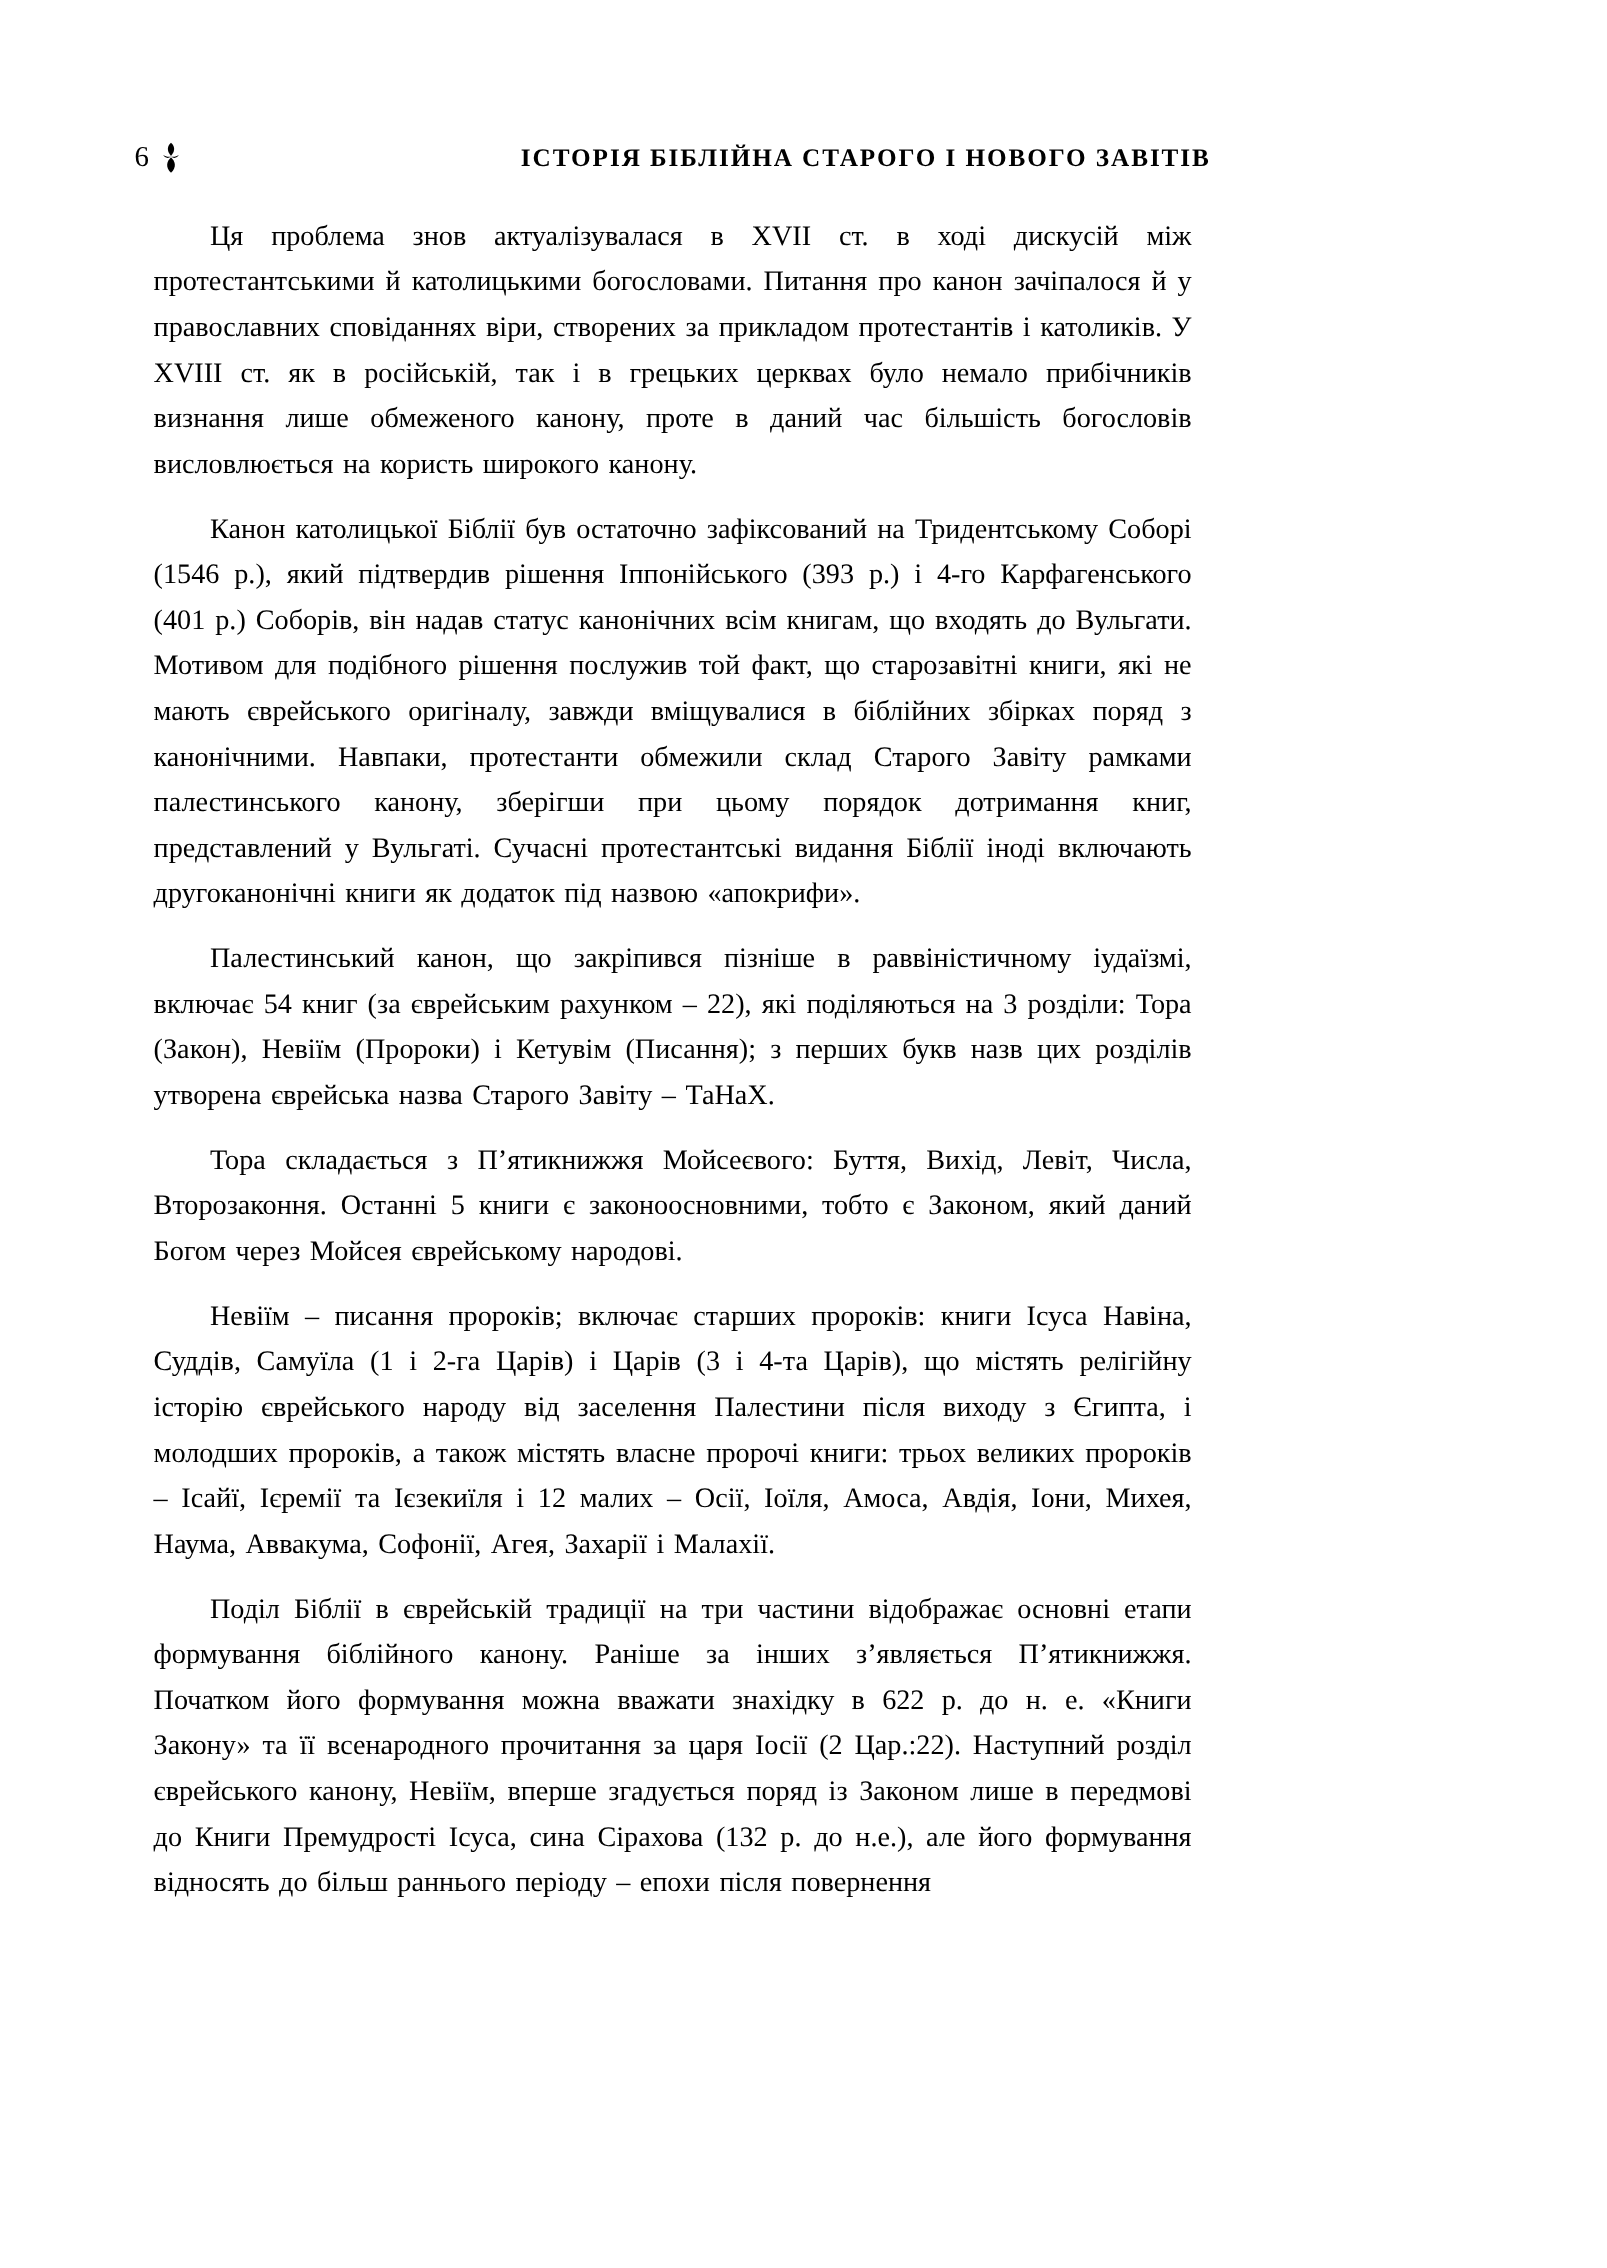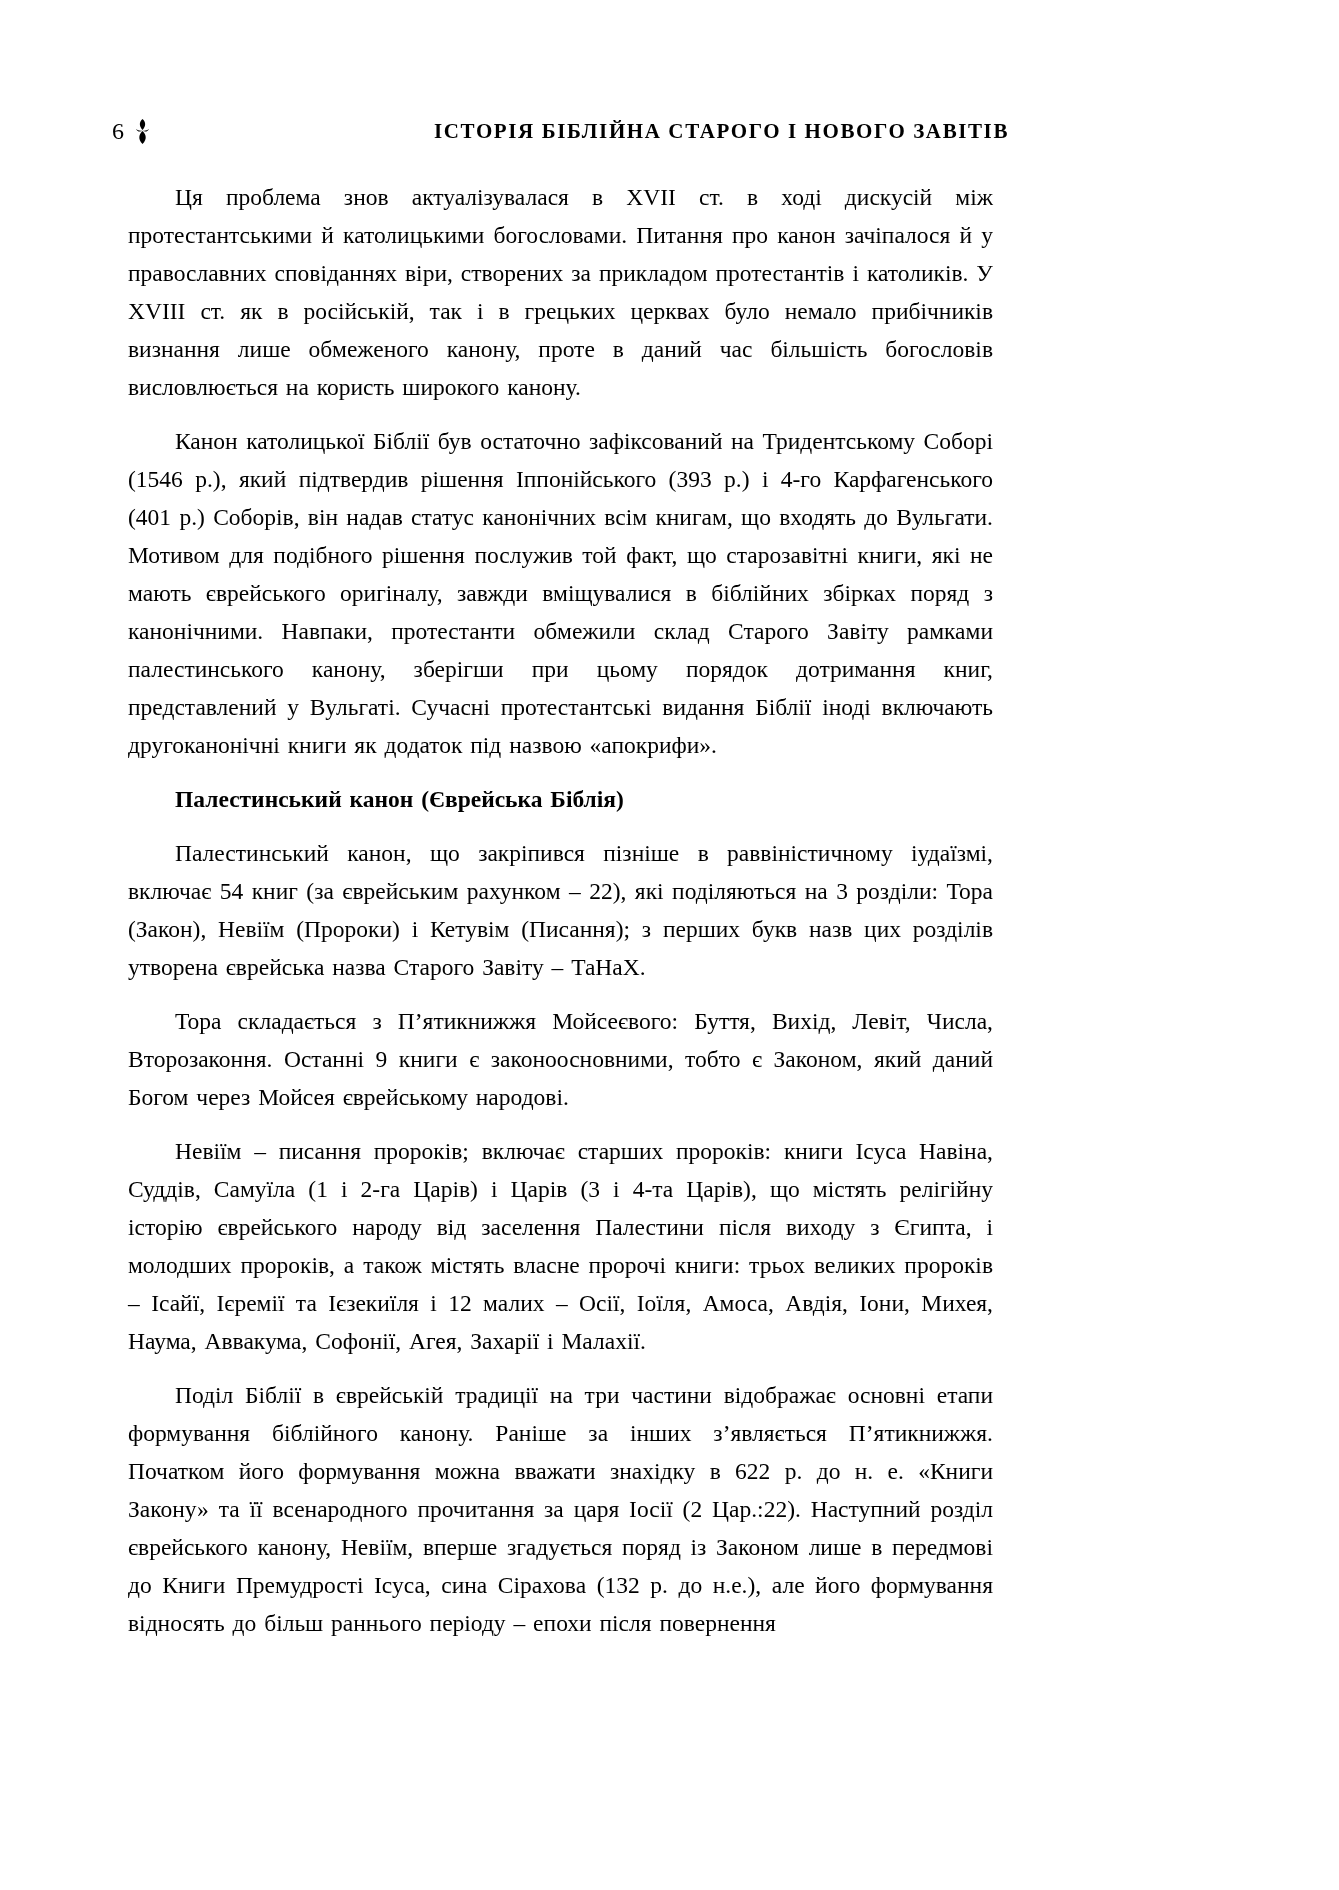--- a/index.html
+++ b/index.html
@@ -84,25 +84,24 @@
     </div>
     <div class="running-title">ІСТОРІЯ БІБЛІЙНА СТАРОГО І НОВОГО ЗАВІТІВ</div>
   </header>
 
   <main class="body-text">
 
     <p>Ця проблема знов актуалізувалася в XVII ст. в ході дискусій між протестантськими й католицькими богословами. Питання про канон зачіпалося й у православних сповіданнях віри, створених за прикладом протестантів і католиків. У XVIII ст. як в російській, так і в грецьких церквах було немало прибічників визнання лише обмеженого канону, проте в даний час більшість богословів висловлюється на користь широкого канону.</p>
 
     <p>Канон католицької Біблії був остаточно зафіксований на Тридентському Соборі (1546 р.), який підтвердив рішення Іппонійського (393 р.) і 4-го Карфагенського (401 р.) Соборів, він надав статус канонічних всім книгам, що входять до Вульгати. Мотивом для подібного рішення послужив той факт, що старозавітні книги, які не мають єврейського оригіналу, завжди вміщувалися в біблійних збірках поряд з канонічними. Навпаки, протестанти обмежили склад Старого Завіту рамками палестинського канону, зберігши при цьому порядок дотримання книг, представлений у Вульгаті. Сучасні протестантські видання Біблії іноді включають другоканонічні книги як додаток під назвою «апокрифи».</p>
 
-    <p class="section-heading">Палестинський канон (Єврейська Біблія)</p>
 
     <p>Палестинський канон, що закріпився пізніше в раввіністичному іудаїзмі, включає 54 книг (за єврейським рахунком – 22), які поділяються на 3 розділи: Тора (Закон), Невіїм (Пророки) і Кетувім (Писання); з перших букв назв цих розділів утворена єврейська назва Старого Завіту – ТаНаХ.</p>
 
-    <p>Тора складається з П’ятикнижжя Мойсеєвого: Буття, Вихід, Левіт, Числа, Второзаконня. Останні 9 книги є законоосновними, тобто є Законом, який даний Богом через Мойсея єврейському народові.</p>
+    <p>Тора складається з П’ятикнижжя Мойсеєвого: Буття, Вихід, Левіт, Числа, Второзаконня. Останні 5 книги є законоосновними, тобто є Законом, який даний Богом через Мойсея єврейському народові.</p>
 
     <p>Невіїм – писання пророків; включає старших пророків: книги Ісуса Навіна, Суддів, Самуїла (1 і 2-га Царів) і Царів (3 і 4-та Царів), що містять релігійну історію єврейського народу від заселення Палестини після виходу з Єгипта, і молодших пророків, а також містять власне пророчі книги: трьох великих пророків – Ісайї, Ієремії та Ієзекиїля і 12 малих – Осії, Іоїля, Амоса, Авдія, Іони, Михея, Наума, Аввакума, Софонії, Агея, Захарії і Малахії.</p>
 
 
     <p>Поділ Біблії в єврейській традиції на три частини відображає основні етапи формування біблійного канону. Раніше за інших з’являється П’ятикнижжя. Початком його формування можна вважати знахідку в 622 р. до н. е. «Книги Закону» та її всенародного прочитання за царя Іосії (2 Цар.:22). Наступний розділ єврейського канону, Невіїм, вперше згадується поряд із Законом лише в передмові до Книги Премудрості Ісуса, сина Сірахова (132 р. до н.е.), але його формування відносять до більш раннього періоду – епохи після повернення</p>
 
   </main>
 
 </div>
 

